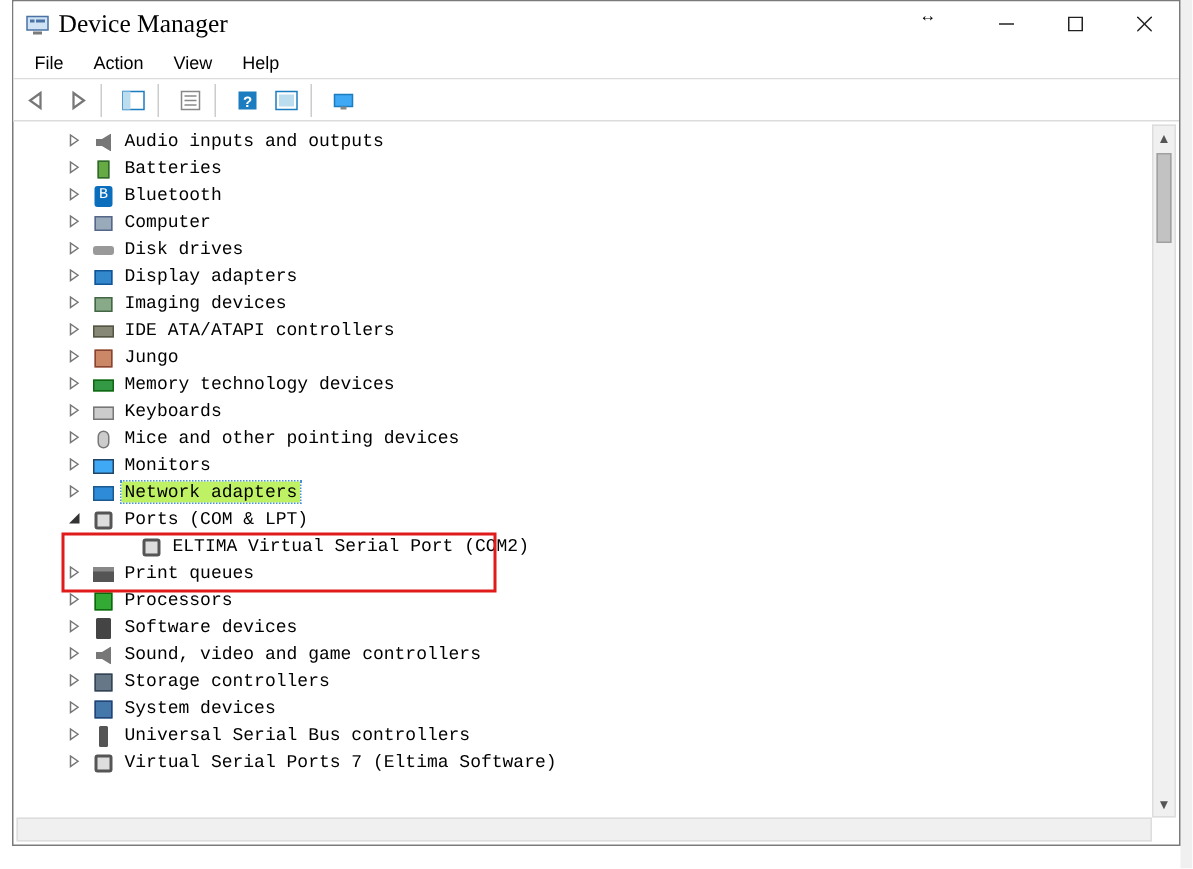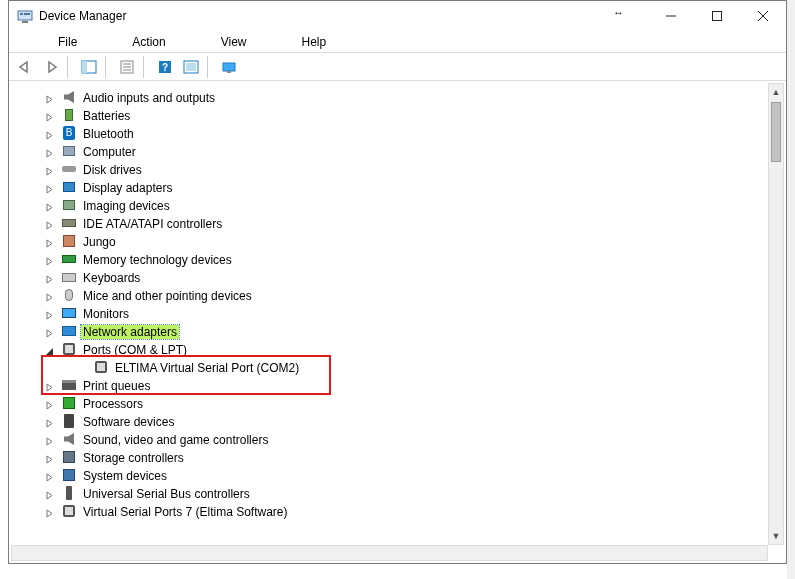--- a/index.html
+++ b/index.html
@@ -37,21 +37,21 @@
     display: flex;
     align-items: center;
     padding-left: 8px;
     border-bottom: none;
     background: #fff;
   }
   .titlebar .app-icon {
     width: 16px; height: 16px;
     margin-right: 6px;
   }
-  .titlebar .title { font-size: 12px; }
+  .titlebar .title { font-size: 17px; font-family: Liberation Serif, serif; }
   .winbtns { margin-left: auto; display: flex; }
   .winbtn {
     width: 46px; height: 30px;
     display: flex; align-items: center; justify-content: center;
     font-size: 14px;
   }
   .drag-glyph {
     position: absolute;
     top: 4px;
     left: 604px;
@@ -60,21 +60,21 @@
   
   .menubar {
     height: 22px;
     display: flex;
     align-items: center;
     padding: 0 6px;
     gap: 4px;
     border-bottom: 1px solid #dcdcdc;
     background: #fff;
   }
-  .menubar span { padding: 2px 8px; margin-left: 35px; }
+  .menubar span { padding: 2px 8px; }
   
   .toolbar {
     height: 28px;
     display: flex;
     align-items: center;
     padding: 2px 4px;
     gap: 2px;
     border-bottom: 1px solid #dcdcdc;
     background: #fff;
   }
@@ -91,25 +91,26 @@
     height: calc(100% - 30px - 22px - 28px);
     padding: 6px 4px 4px 10px;
   }
   .tree {
     position: absolute;
     left: 10px; right: 18px; top: 6px; bottom: 18px;
     overflow: hidden;
   }
   .node {
     display: flex;
-    align-items: flex-end;
+    align-items: flex-start;
     height: 18px;
     padding-left: 24px;
     gap: 4px;
     white-space: nowrap;
+    font-family: Liberation Mono, monospace;
   }
   .node .chev {
     width: 12px; height: 12px;
     display: inline-flex; align-items: center; justify-content: center;
     color: #666;
     font-size: 10px;
     margin-right: 2px;
   }
   .node .chev.down { color: #222; }
   .node .icon {

